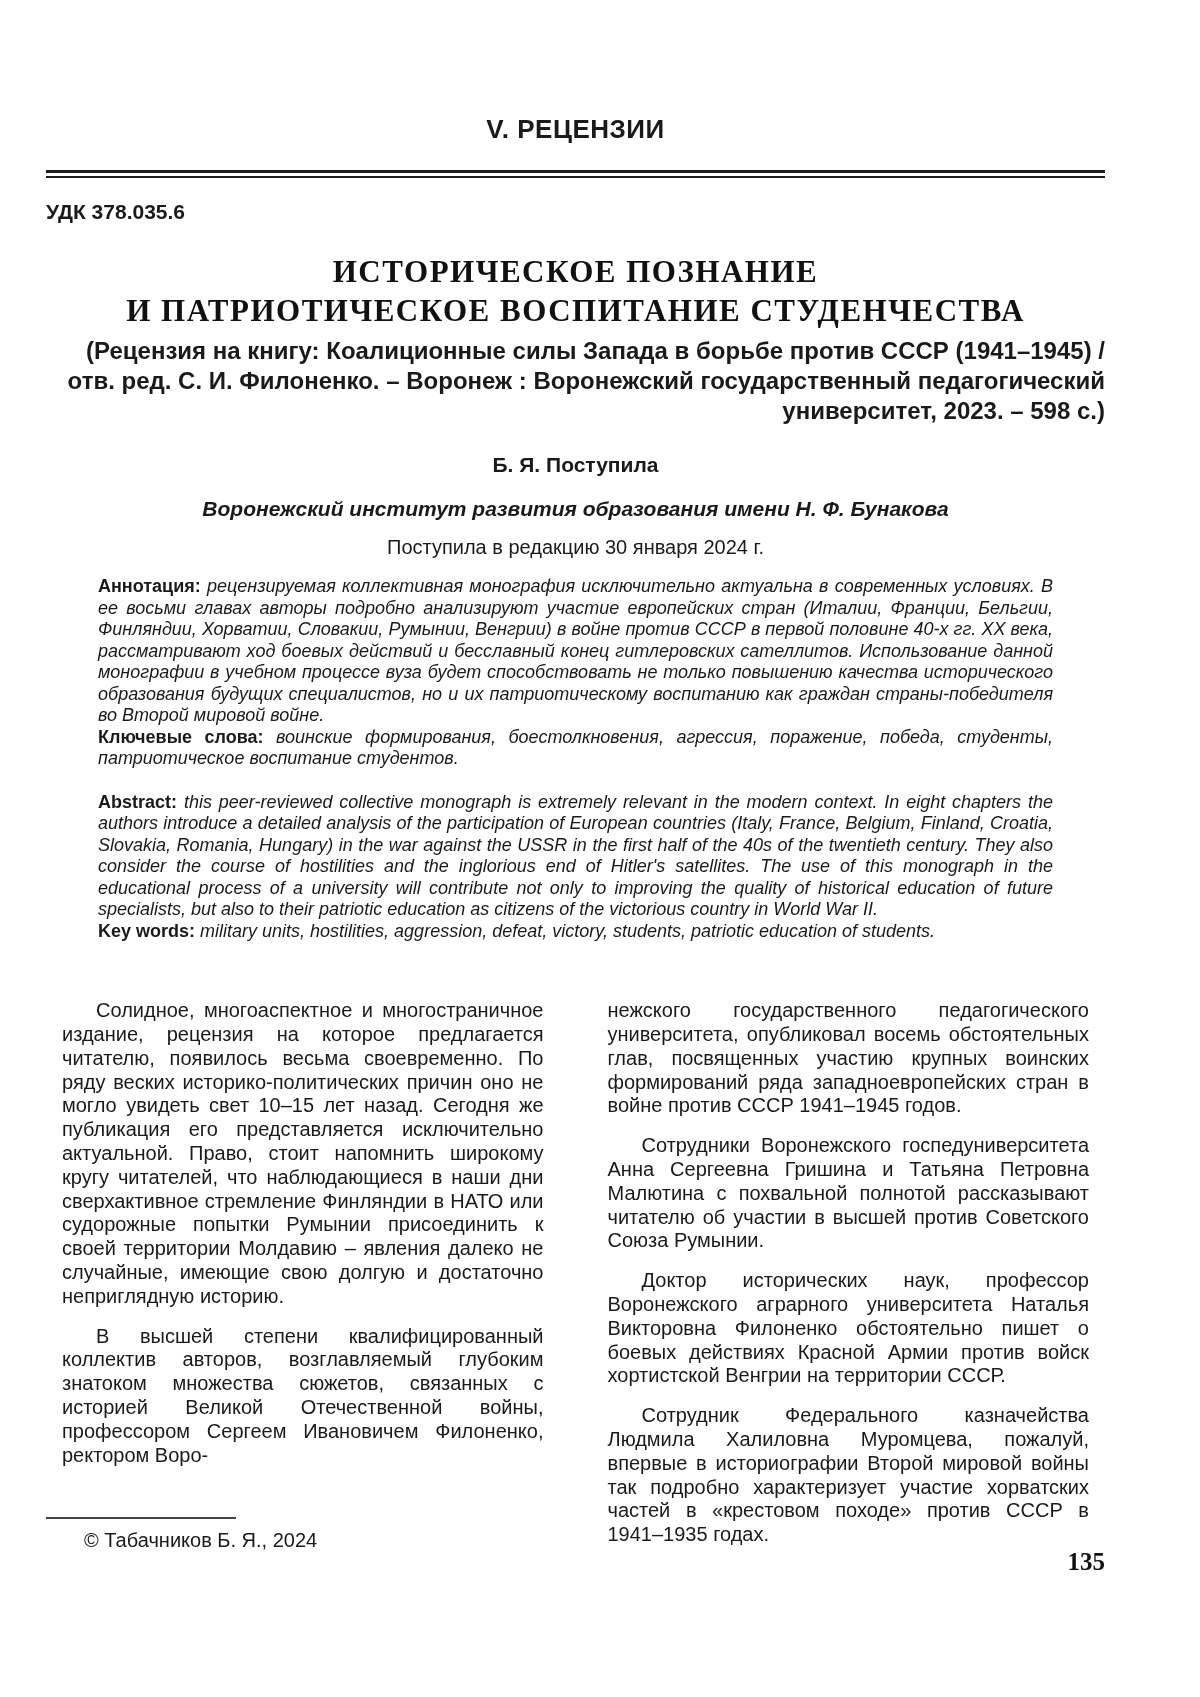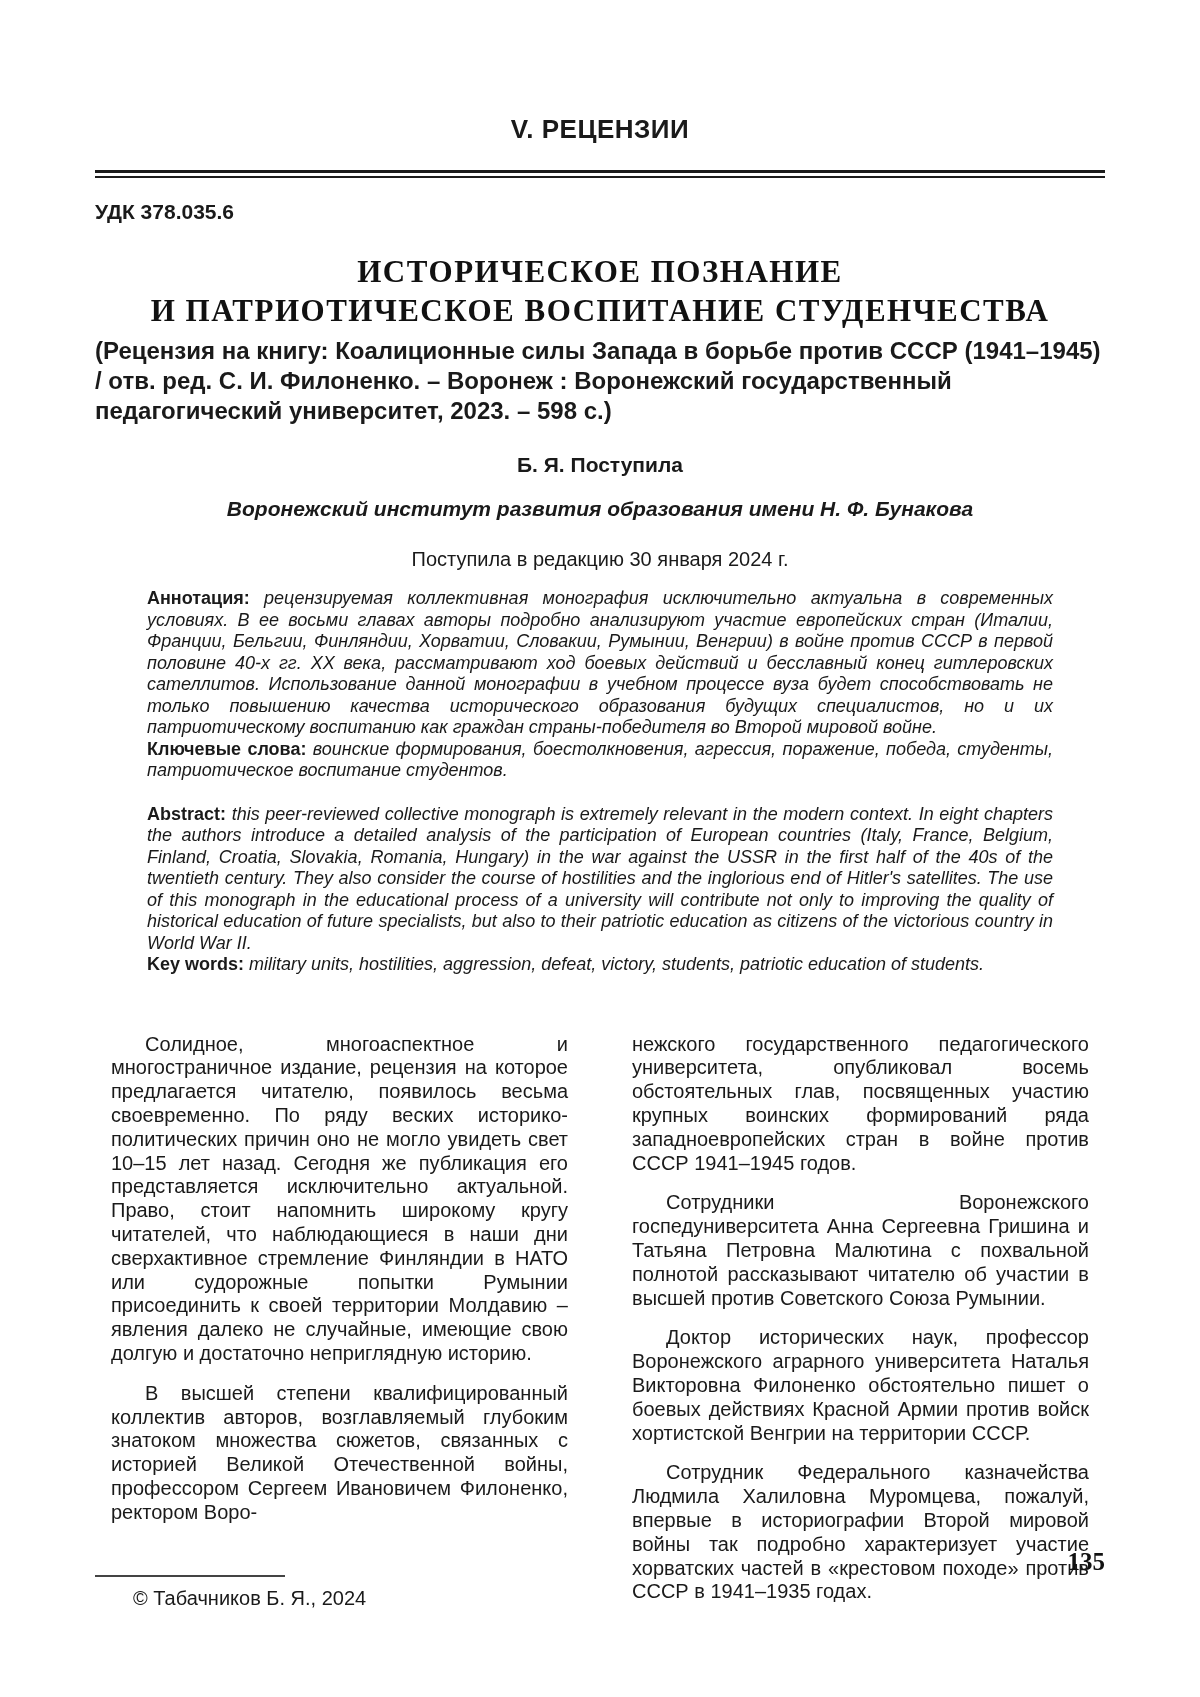--- a/index.html
+++ b/index.html
@@ -3,21 +3,21 @@
 <meta charset="utf-8">
 <style>
   html, body { margin: 0; padding: 0; background: #ffffff; }
   .page {
     position: relative;
     width: 1200px;
     height: 1697px;
     margin: 0 auto;
     background: #ffffff;
     box-sizing: border-box;
-    padding: 114px 95px 0 95px;
+    padding: 114px 95px 0 46px;
     font-family: "Liberation Sans", sans-serif;
     color: #1a1a1a;
     overflow: hidden;
   }
 
   
   .section-title {
     text-align: center;
     font-size: 26px;
     font-weight: bold;
@@ -42,40 +42,40 @@
     text-align: center;
     font-family: "Liberation Serif", serif;
     font-size: 31px;
     font-weight: bold;
     line-height: 39px;
     letter-spacing: 1.5px;
     color: #111;
   }
   .article-subtitle {
     margin-top: 6px;
-    text-align: left;
+    text-align: right;
     font-size: 24px;
     font-weight: bold;
     line-height: 30px;
   }
   .author {
     margin-top: 27px;
     text-align: center;
     font-size: 21px;
     font-weight: bold;
   }
   .affiliation {
     margin-top: 20px;
     text-align: center;
     font-size: 21px;
     font-weight: bold;
     font-style: italic;
   }
   .received {
-    margin-top: 27px;
+    margin-top: 15px;
     text-align: center;
     font-size: 20px;
   }
 
   
   .meta-block {
     padding: 0 52px;
     font-size: 18px;
     line-height: 21.5px;
     text-align: justify;

